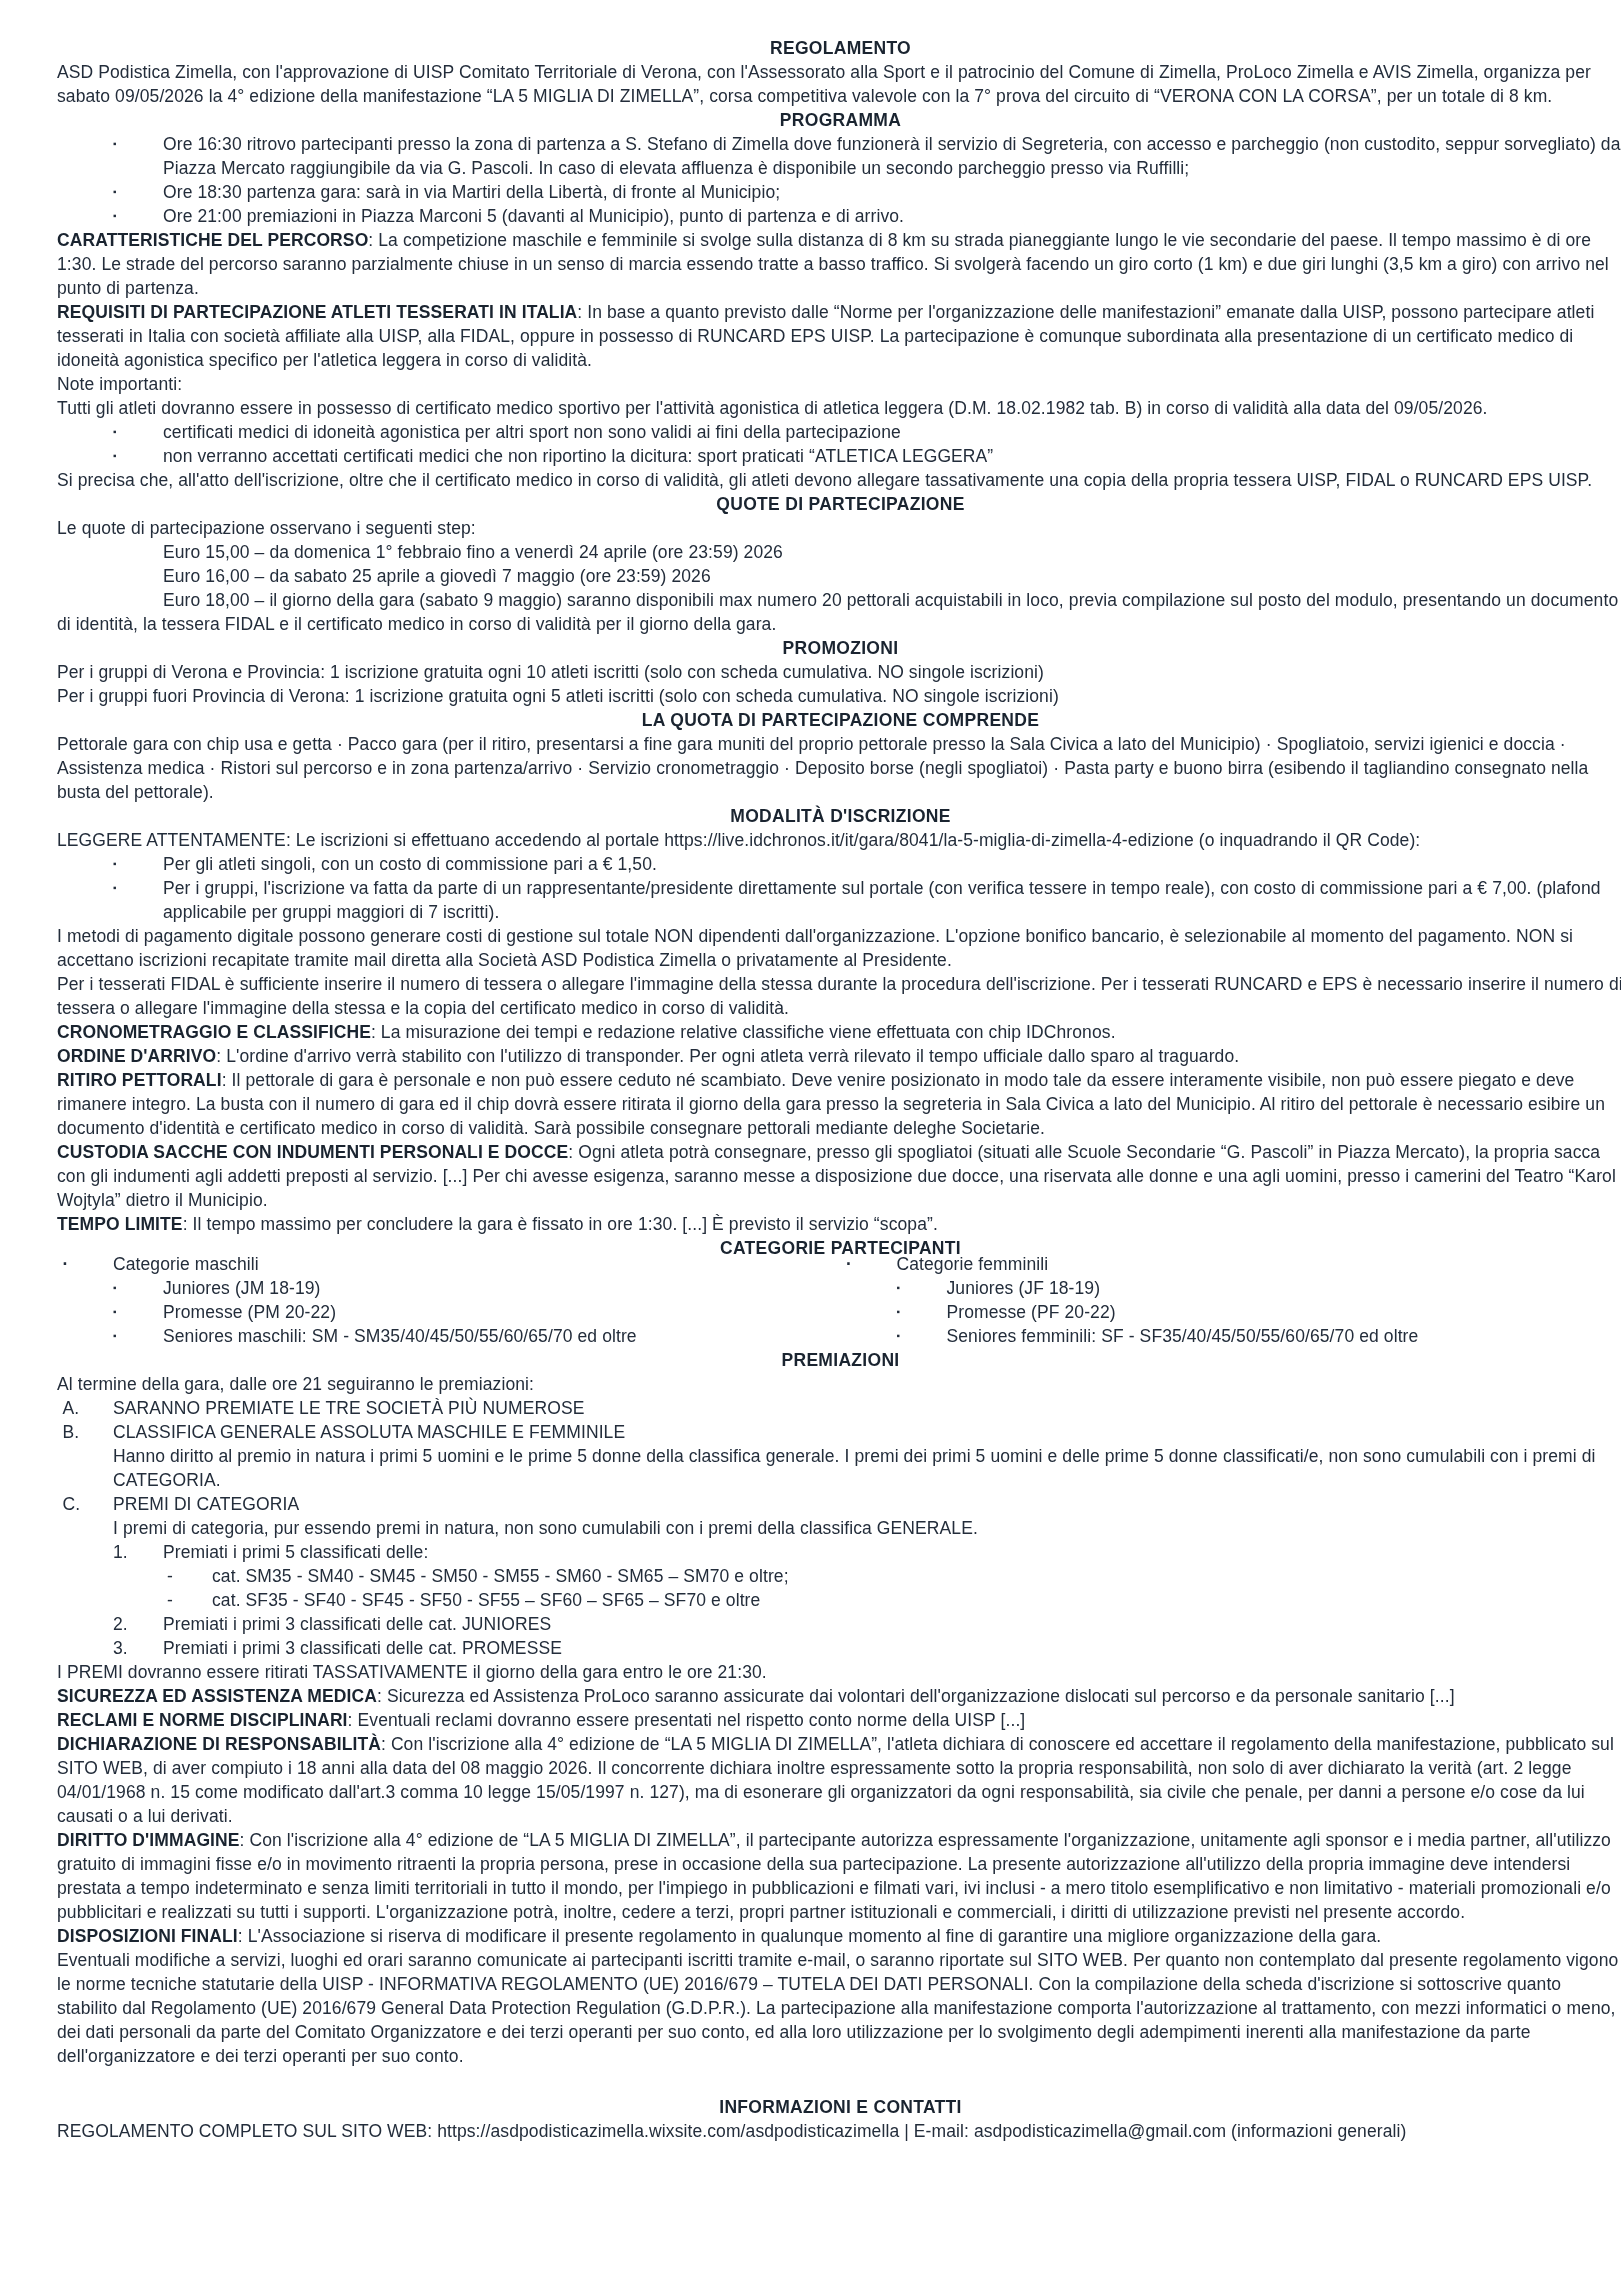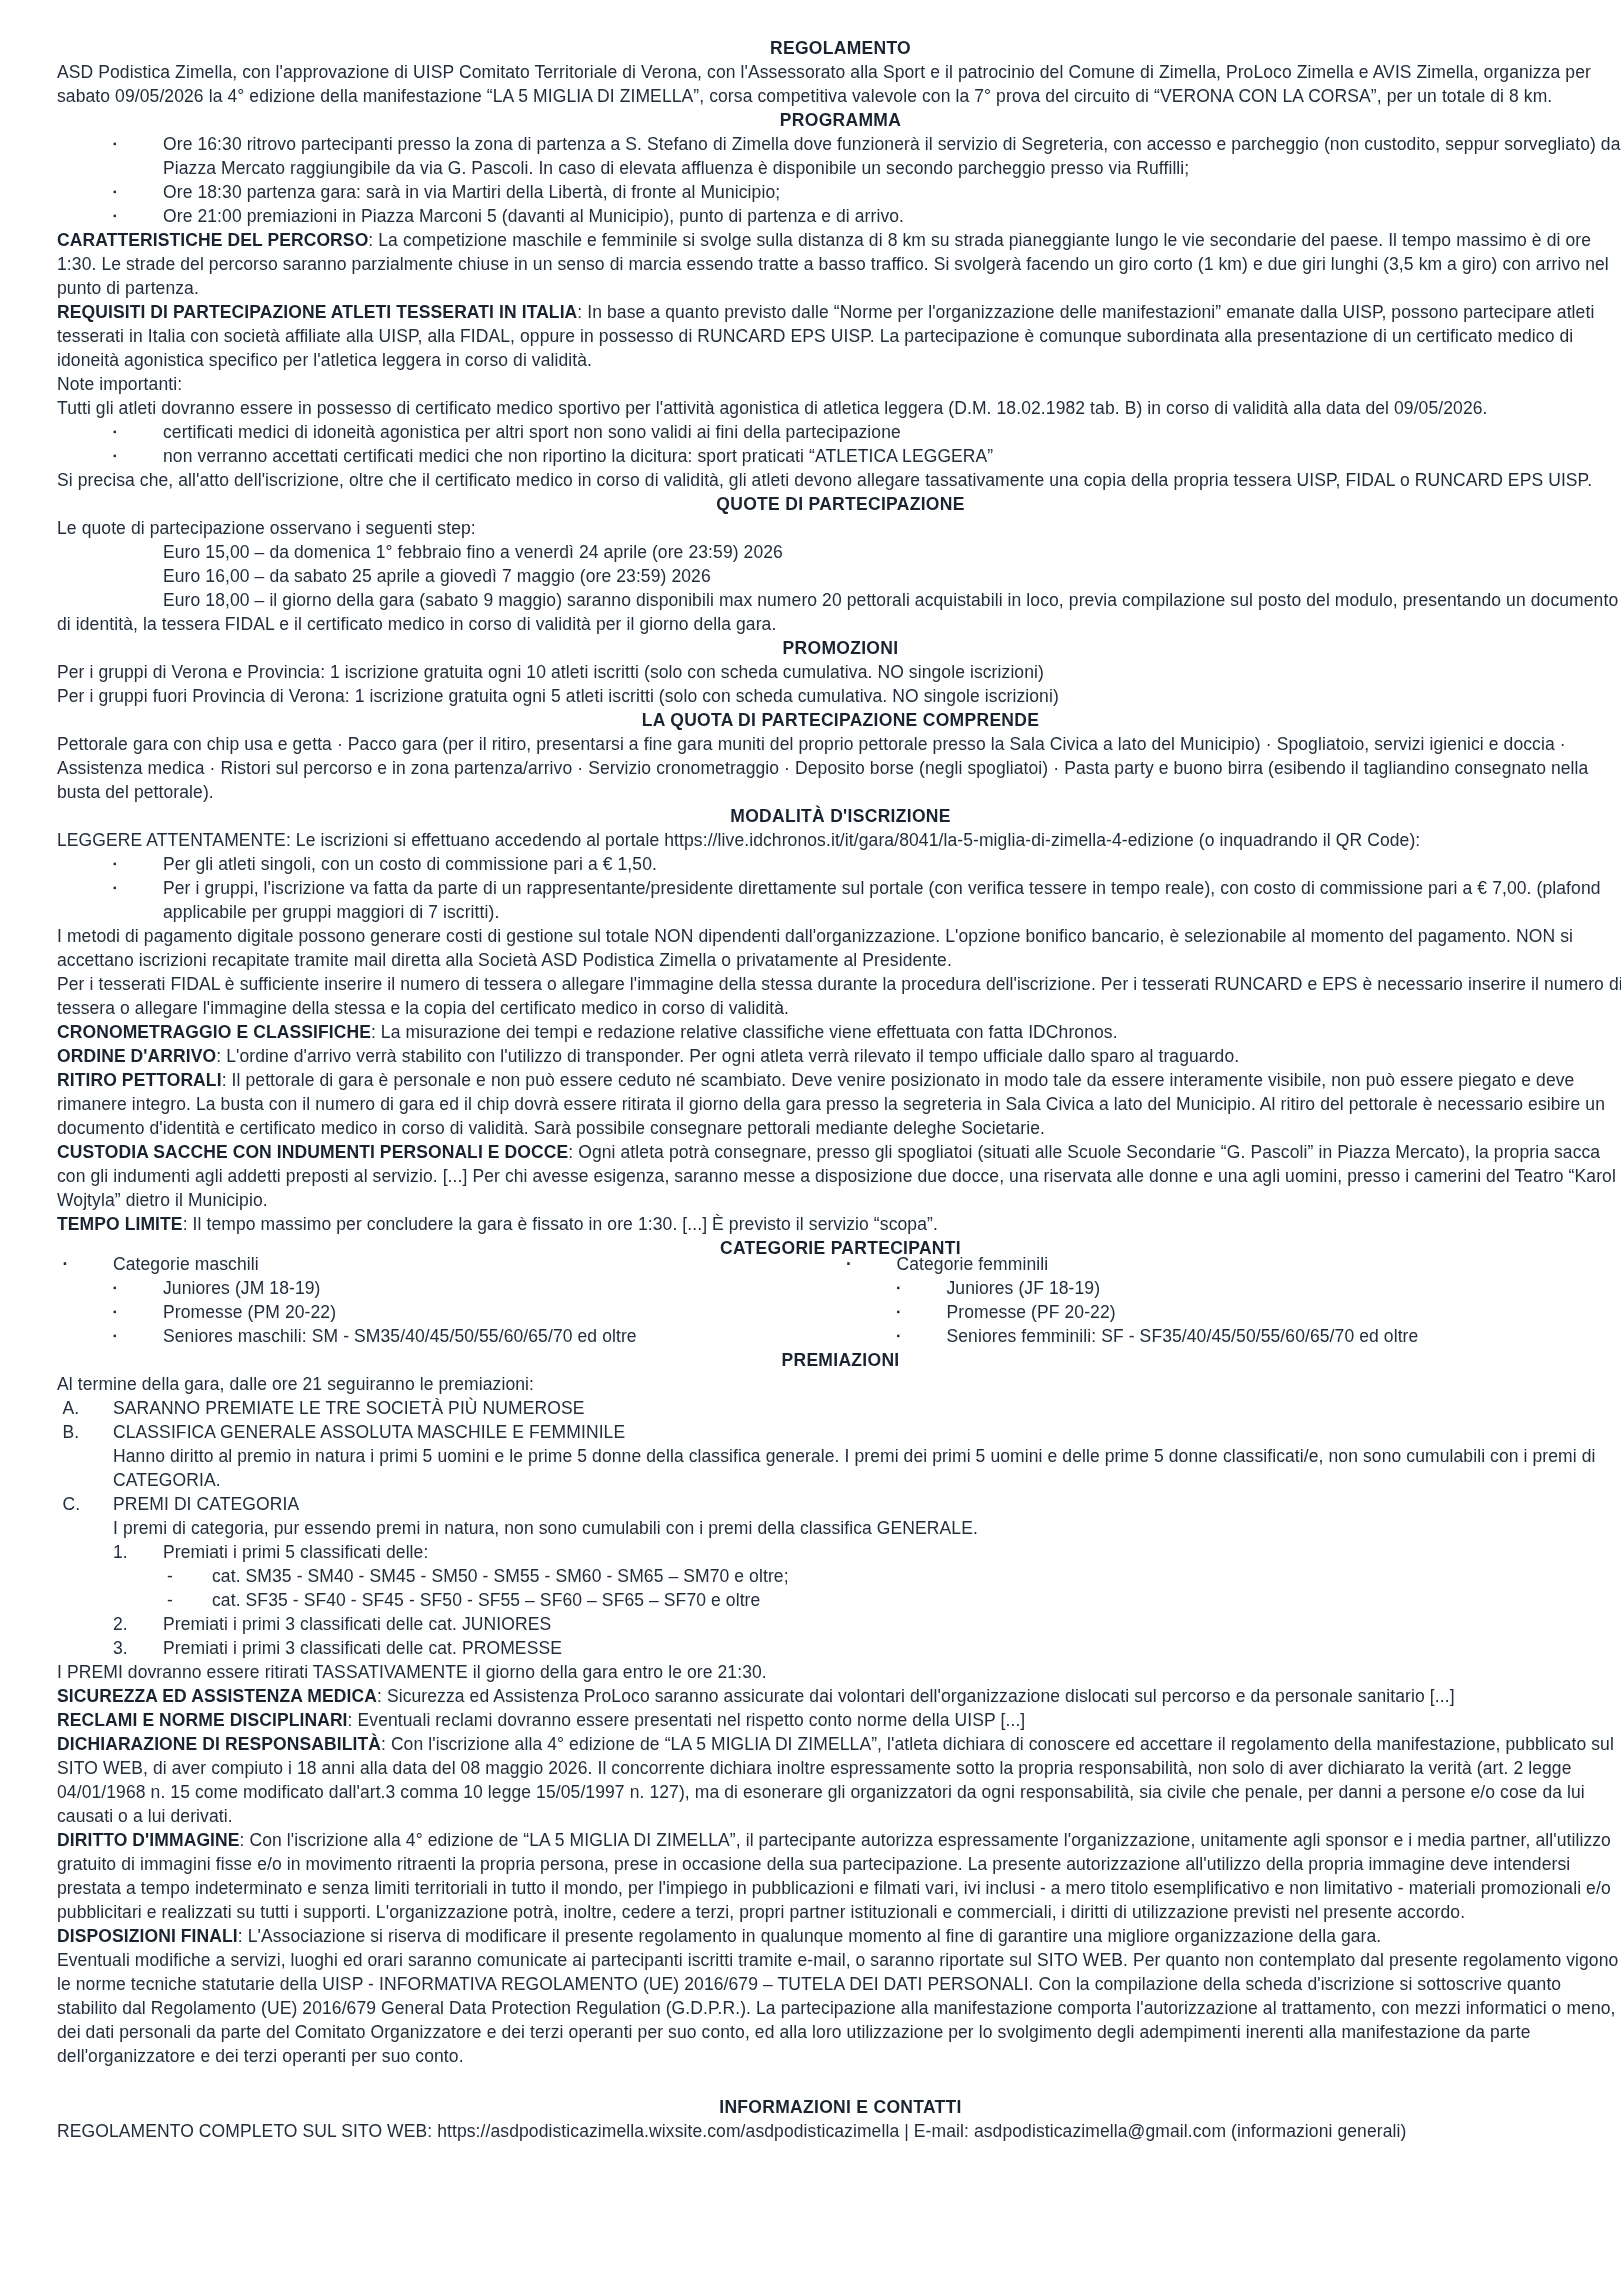--- a/index.html
+++ b/index.html
@@ -84,21 +84,21 @@
     <div class="li b1">
       <span class="mk">▪</span>
       <span class="tx">Per gli atleti singoli, con un costo di commissione pari a € 1,50.</span>
     </div>
     <div class="li b1">
       <span class="mk">▪</span>
       <span class="tx">Per i gruppi, l'iscrizione va fatta da parte di un rappresentante/presidente direttamente sul portale (con verifica tessere in tempo reale), con costo di commissione pari a € 7,00. (plafond applicabile per gruppi maggiori di 7 iscritti).</span>
     </div>
     <div class="p "><span>I metodi di pagamento digitale possono generare costi di gestione sul totale NON dipendenti dall'organizzazione. L'opzione bonifico bancario, è selezionabile al momento del pagamento. NON si accettano iscrizioni recapitate tramite mail diretta alla Società ASD Podistica Zimella o privatamente al Presidente.</span></div>
     <div class="p "><span>Per i tesserati FIDAL è sufficiente inserire il numero di tessera o allegare l'immagine della stessa durante la procedura dell'iscrizione. Per i tesserati RUNCARD e EPS è necessario inserire il numero di tessera o allegare l'immagine della stessa e la copia del certificato medico in corso di validità.</span></div>
-    <div class="p "><span class="b ">CRONOMETRAGGIO E CLASSIFICHE</span><span>: La misurazione dei tempi e redazione relative classifiche viene effettuata con fatta IDChronos.</span></div>
+    <div class="p "><span class="b ">CRONOMETRAGGIO E CLASSIFICHE</span><span>: La misurazione dei tempi e redazione relative classifiche viene effettuata con chip IDChronos.</span></div>
     <div class="p "><span class="b ">ORDINE D'ARRIVO</span><span>: L'ordine d'arrivo verrà stabilito con l'utilizzo di transponder. Per ogni atleta verrà rilevato il tempo ufficiale dallo sparo al traguardo.</span></div>
     <div class="p "><span class="b ">RITIRO PETTORALI</span><span>: Il pettorale di gara è personale e non può essere ceduto né scambiato. Deve venire posizionato in modo tale da essere interamente visibile, non può essere piegato e deve rimanere integro. La busta con il numero di gara ed il chip dovrà essere ritirata il giorno della gara presso la segreteria in Sala Civica a lato del Municipio. Al ritiro del pettorale è necessario esibire un documento d'identità e certificato medico in corso di validità. Sarà possibile consegnare pettorali mediante deleghe Societarie.</span></div>
     <div class="p "><span class="b ">CUSTODIA SACCHE CON INDUMENTI PERSONALI E DOCCE</span><span>: Ogni atleta potrà consegnare, presso gli spogliatoi (situati alle Scuole Secondarie “G. Pascoli” in Piazza Mercato), la propria sacca con gli indumenti agli addetti preposti al servizio. [...] Per chi avesse esigenza, saranno messe a disposizione due docce, una riservata alle donne e una agli uomini, presso i camerini del Teatro “Karol Wojtyla” dietro il Municipio.</span></div>
     <div class="p "><span class="b ">TEMPO LIMITE</span><span>: Il tempo massimo per concludere la gara è fissato in ore 1:30. [...] È previsto il servizio “scopa”.</span></div>
     <div class="h ">CATEGORIE PARTECIPANTI</div>
     <div class="cols tight">
       <div class="col">
         <div class="li cat">
           <span class="mk">·</span>
           <span class="tx">Categorie maschili</span>

